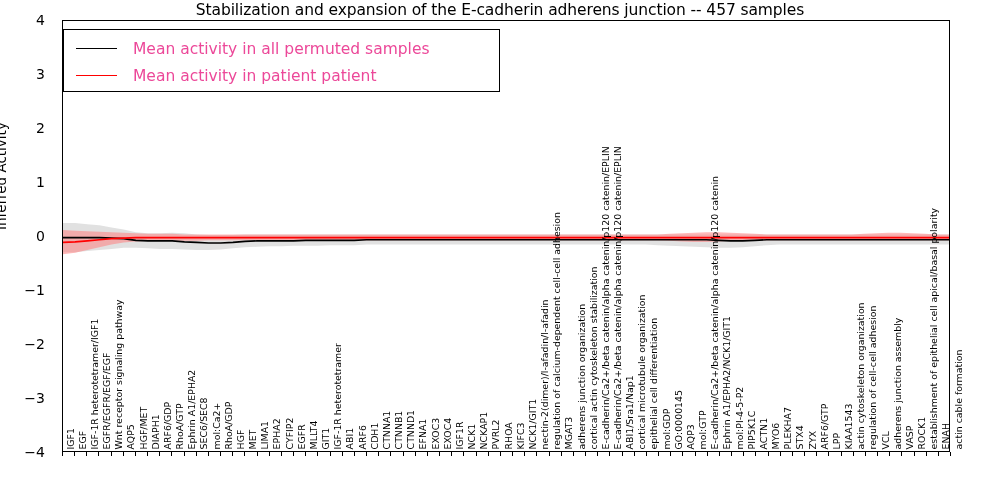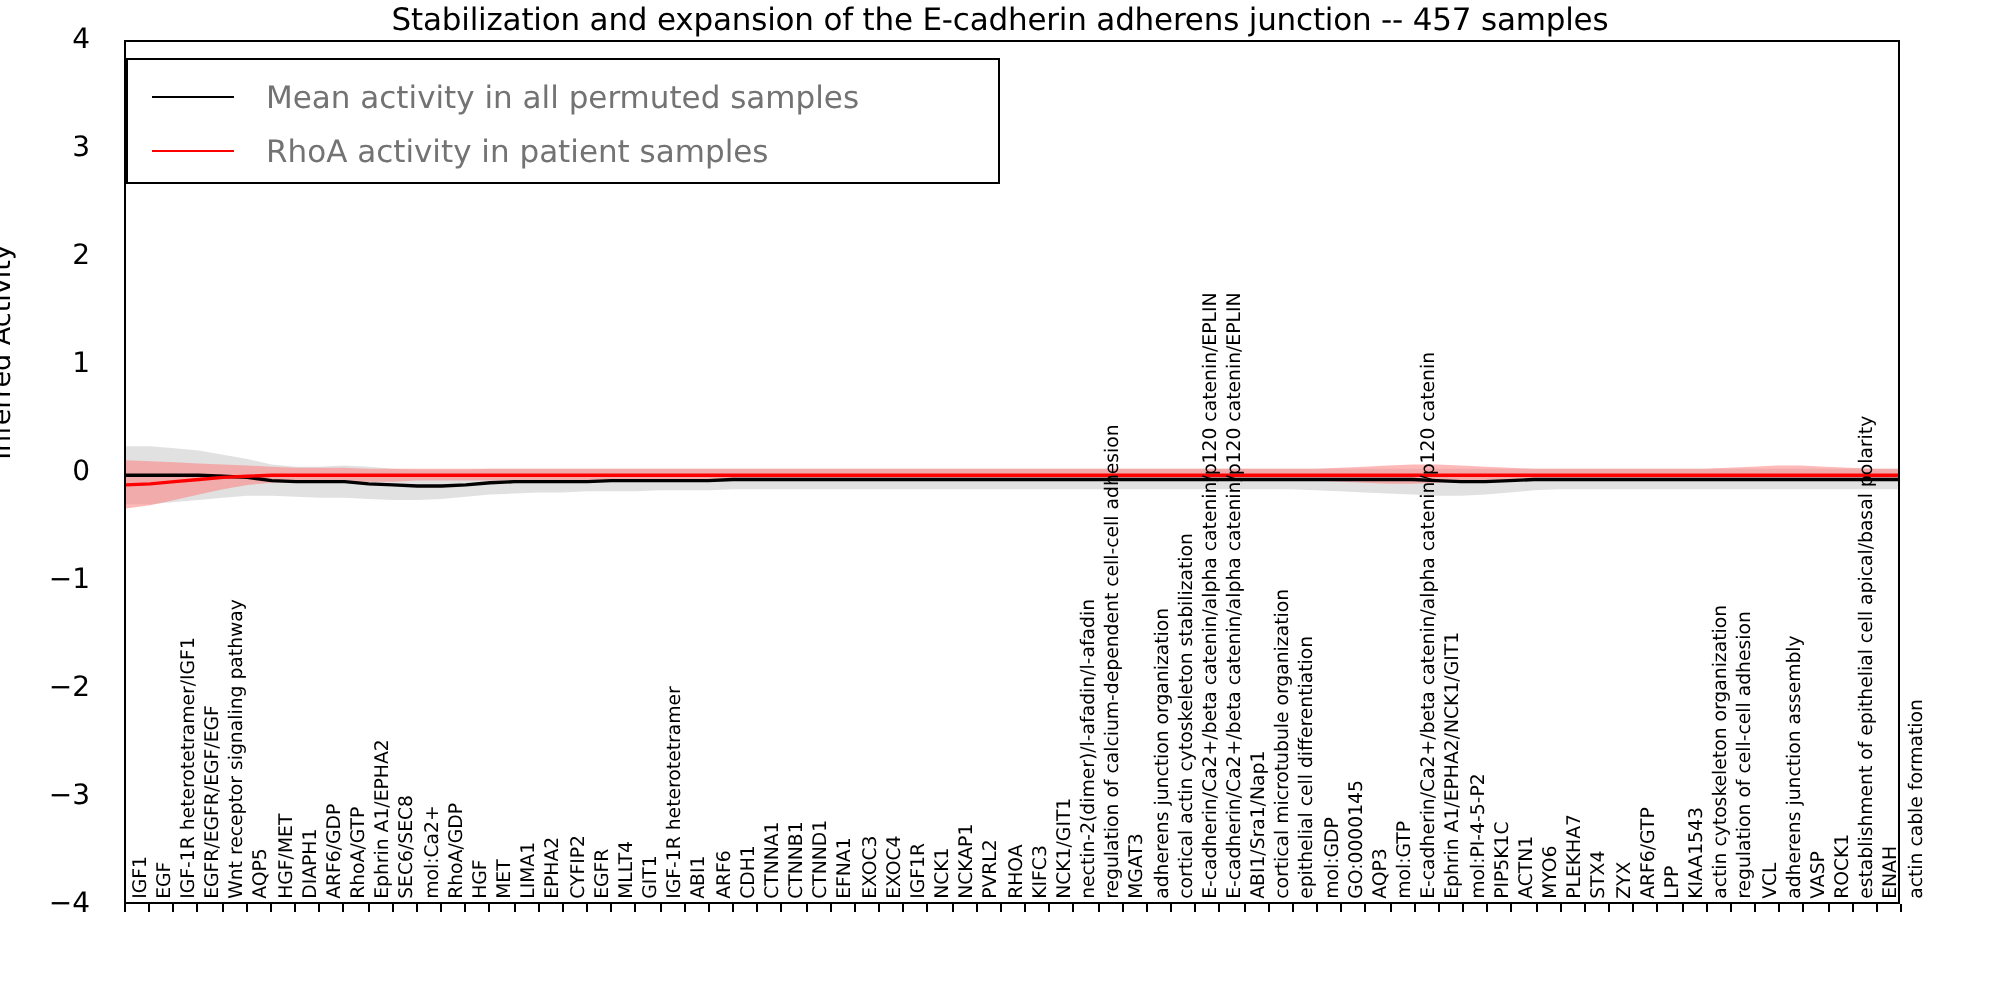--- a/index.html
+++ b/index.html
@@ -34,21 +34,21 @@
         transform:rotate(-90deg) translateY(100%);
         white-space:nowrap;font-size:9.4px;line-height:9.4px;color:#000;}
 
   
   #legend{position:absolute;left:63px;top:29px;width:437px;height:63px;
           border:1.2px solid #000;background:#fff;box-sizing:border-box;
           padding:5px 0 0 0;}
   .lgrow{display:flex;align-items:center;height:27px;padding-left:12px;}
   .lgline{width:41px;height:0;border-top-width:1.6px;border-top-style:solid;
           margin-right:16px;flex:none;}
-  .lgtext{font-size:15.5px;color:#737373;white-space:nowrap;}
+  .lgtext{font-size:15.5px;color:#ec4899;white-space:nowrap;}
 </style>
 </head>
 <body>
 
 <div id="fig">
 
   <div id="title">Stabilization and expansion of the E-cadherin adherens junction -- 457 samples</div>
 
   <div id="ylabel">Inferred Activity</div>
   <div id="yticklabels">
@@ -241,17 +241,17 @@
       <div class="xtickmark" style="left: 950px;"></div>
     </div>
 
   <div id="legend">
       <div class="lgrow">
         <span class="lgline" style="border-top-color: rgb(0, 0, 0);"></span>
         <span class="lgtext">Mean activity in all permuted samples</span>
       </div>
       <div class="lgrow">
         <span class="lgline" style="border-top-color: rgb(255, 0, 0);"></span>
-        <span class="lgtext">RhoA activity in patient samples</span>
+        <span class="lgtext">Mean activity in patient patient</span>
       </div>
     </div>
 
 </div>
 
 </body></html>

